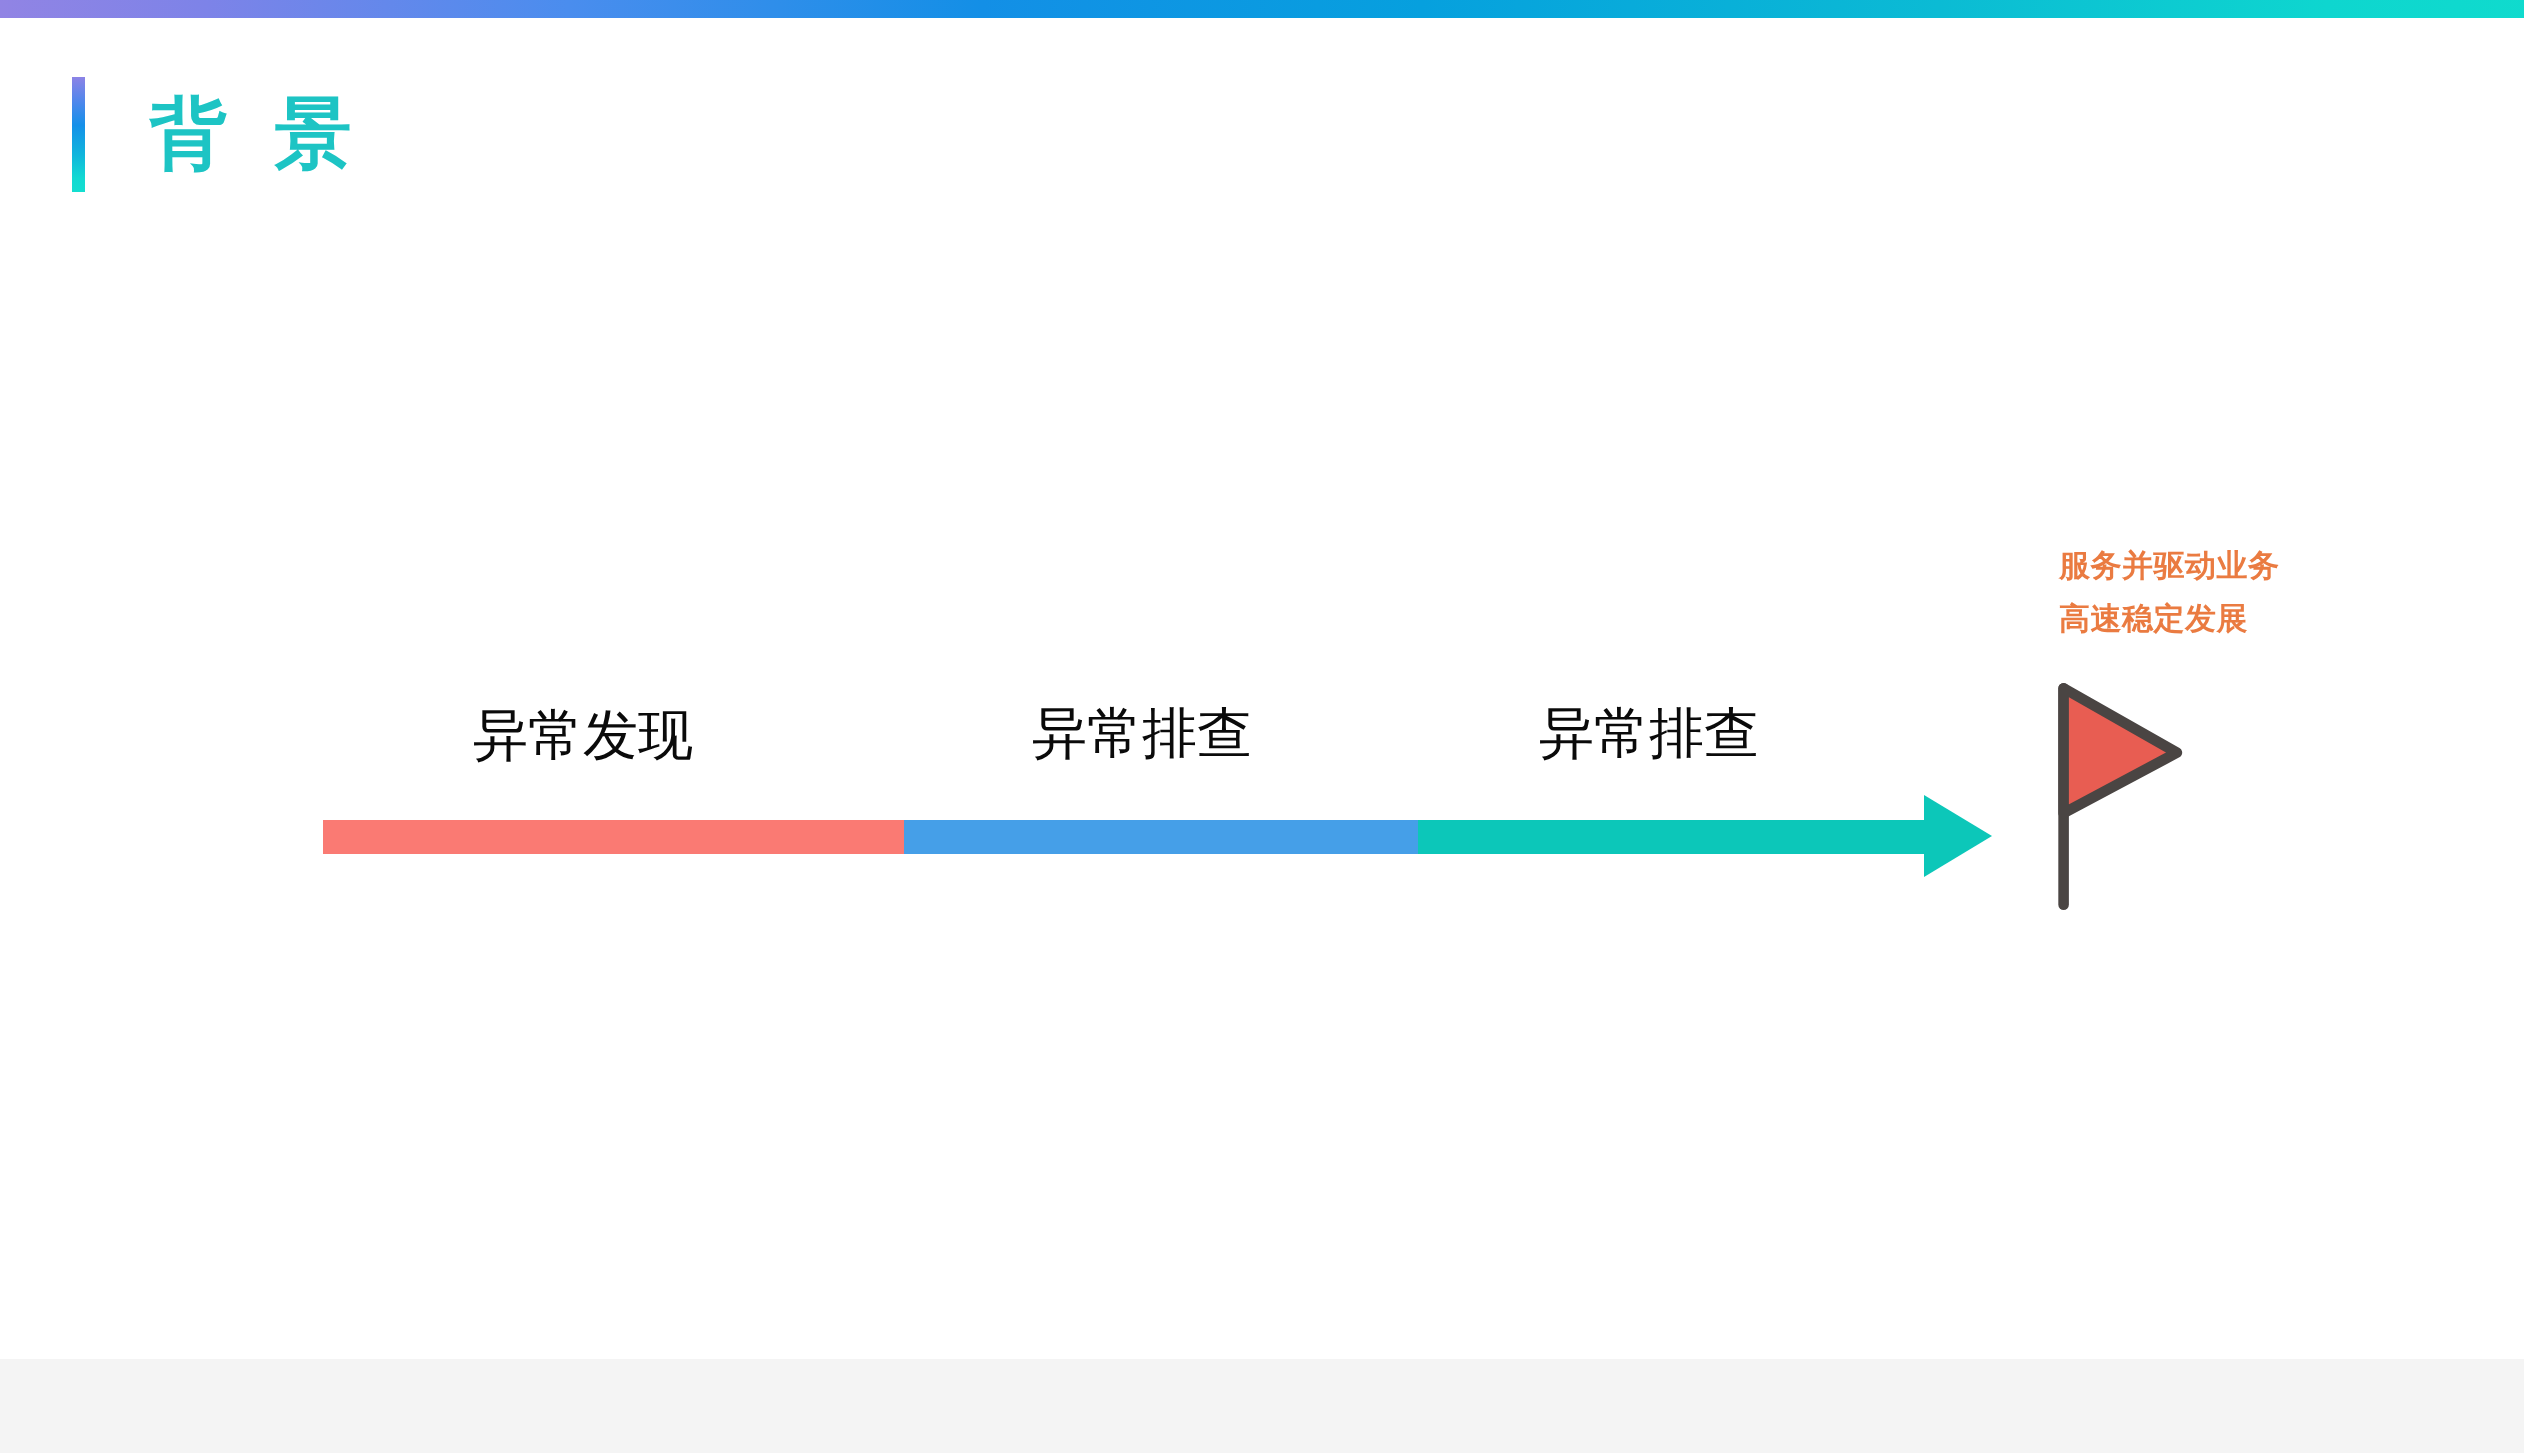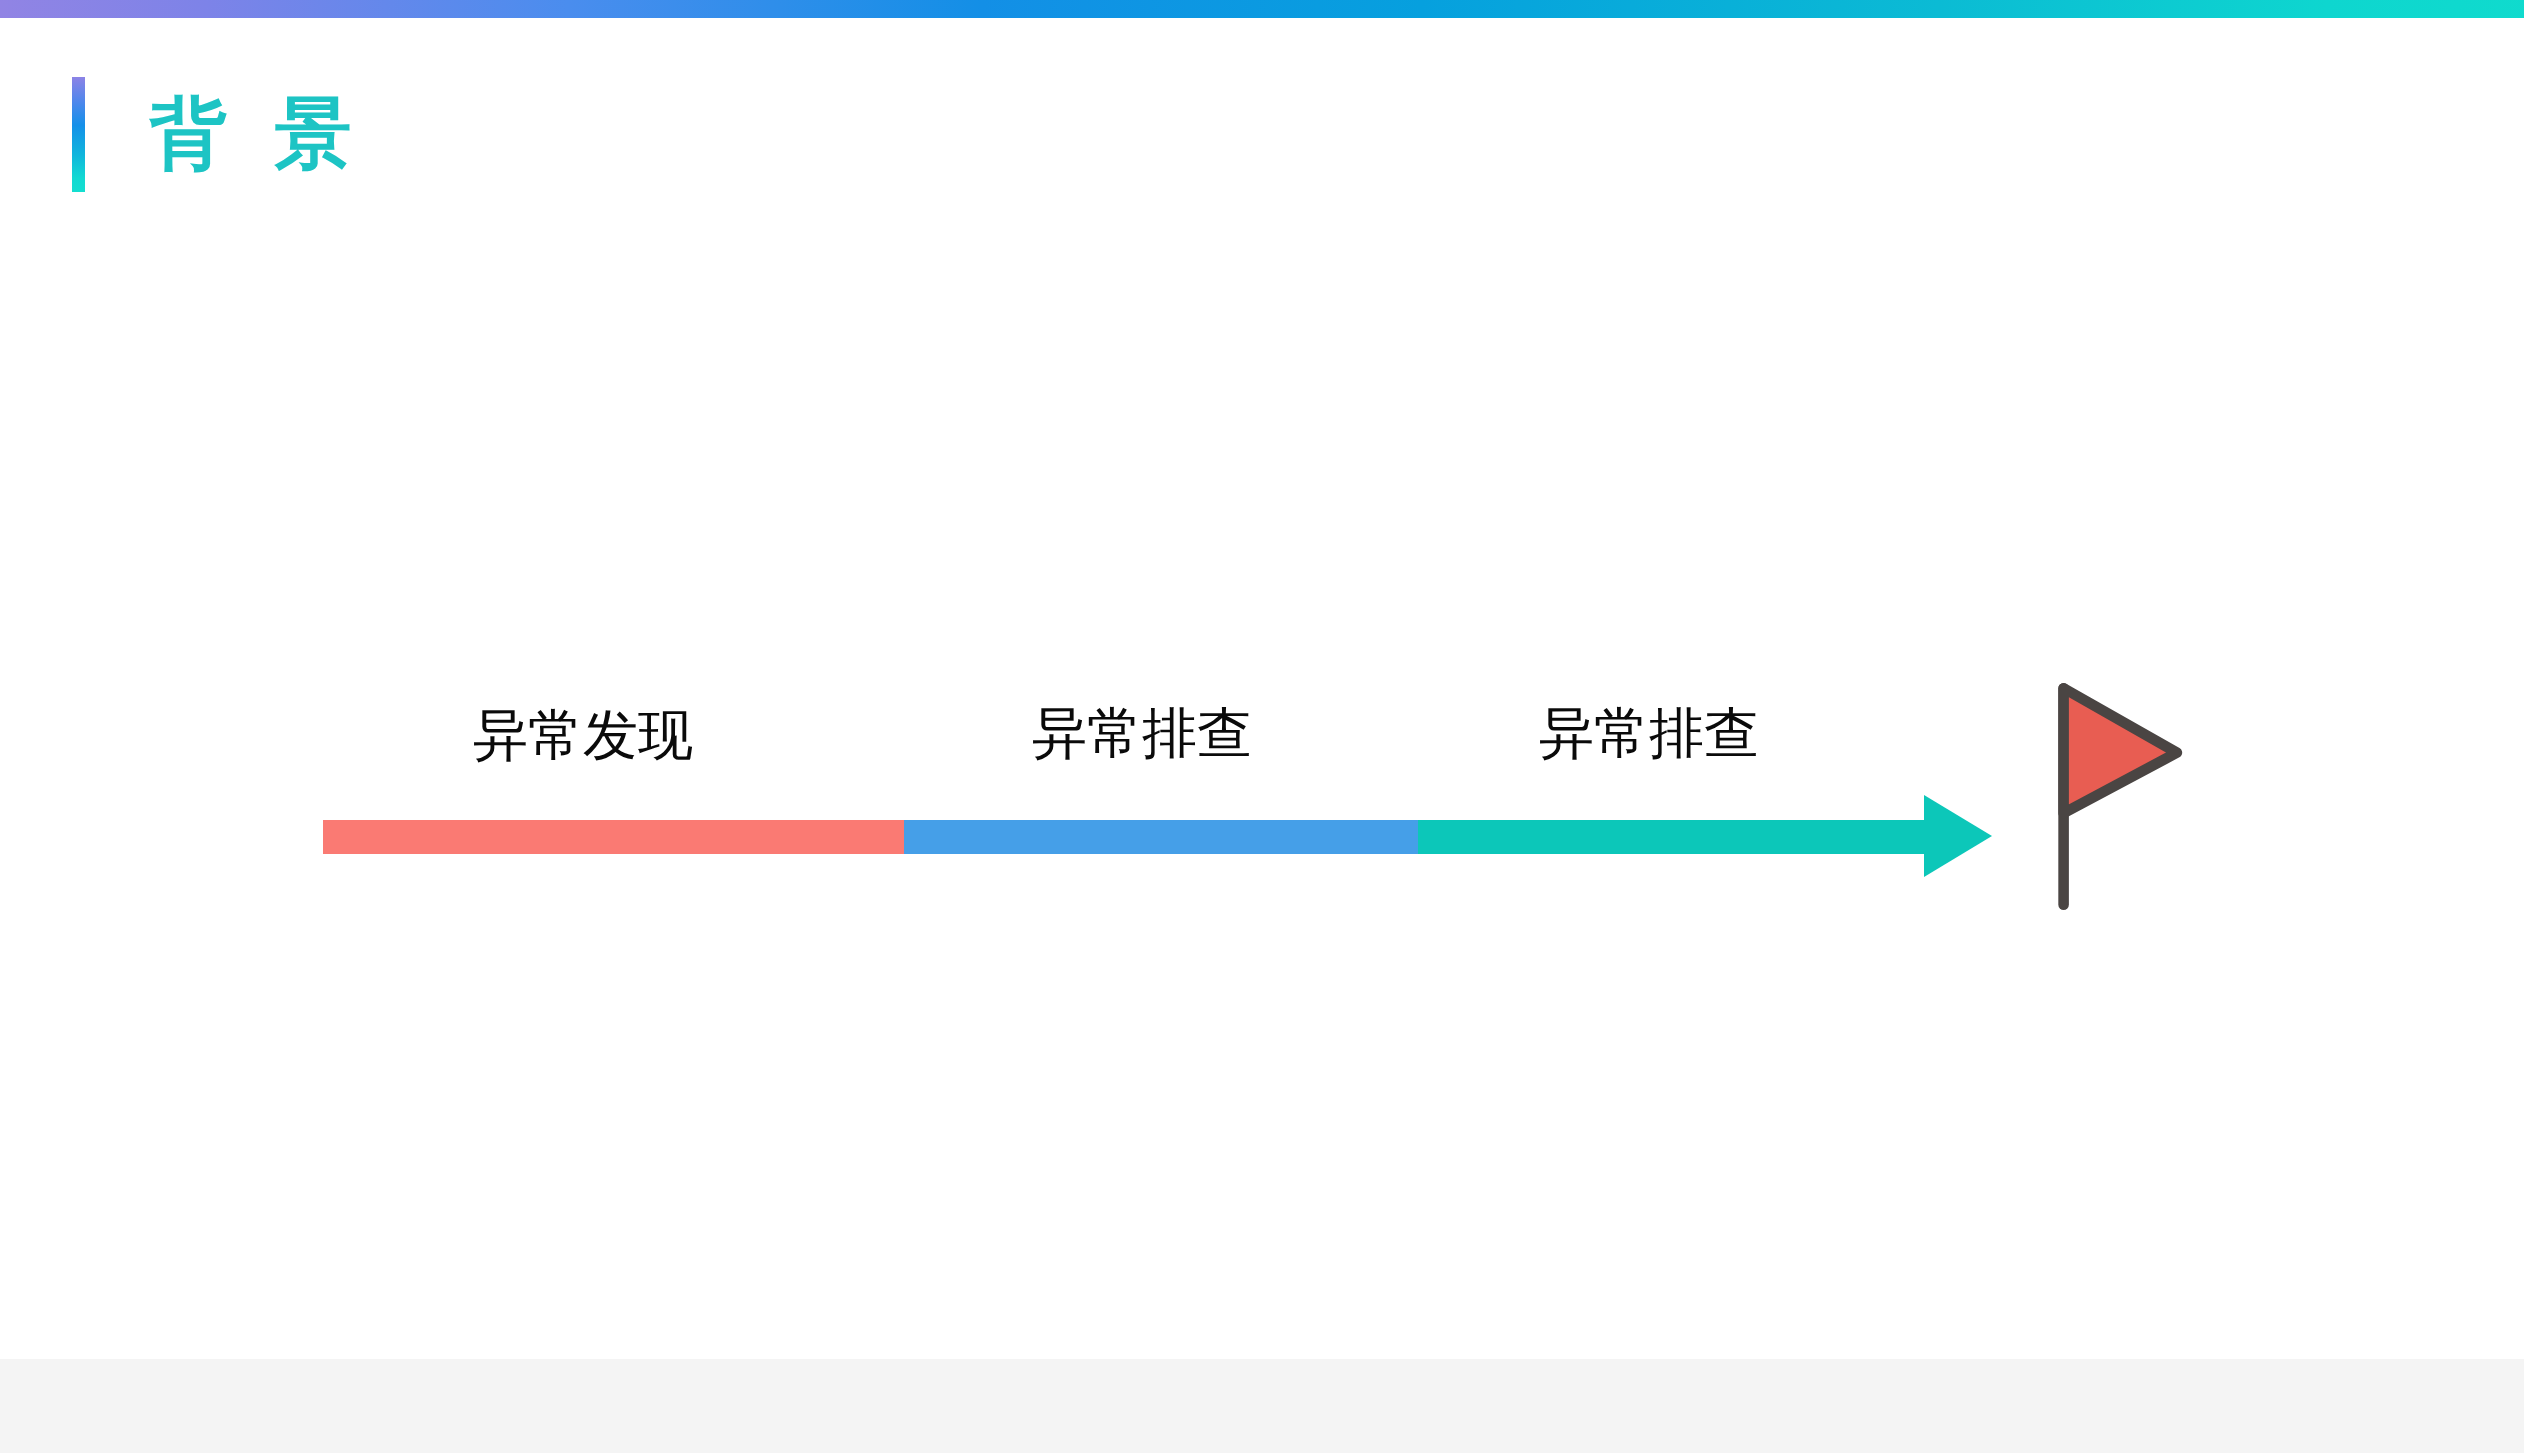--- a/index.html
+++ b/index.html
@@ -160,20 +160,24 @@
     <div class="bar-segment" id="bar-seg-0" style="background: rgb(250, 122, 115);"></div>
     <div class="bar-segment" id="bar-seg-1" style="background: rgb(69, 159, 232);"></div>
     <div class="bar-segment" id="bar-seg-2" style="background: rgb(12, 199, 185);"></div>
     <div id="bar-arrowhead" style="border-left-color: rgb(12, 199, 185);"></div>
 
     <svg id="flag" viewBox="0 0 280 470">
       <path d="M27 22 L27 452" fill="none" stroke="#4A4543" stroke-width="21" stroke-linecap="round"></path>
       <path d="M27 22 L252 150 L27 270 Z" fill="#E85D52" stroke="#4A4543" stroke-width="21" stroke-linejoin="round" stroke-linecap="round"></path>
     </svg>
 
+    <div id="callout" style="color: rgb(234, 123, 65);">
+      <div>服务并驱动业务</div>
+      <div>高速稳定发展</div>
+    </div>
   </div>
 
   <div id="footer" style="background: rgb(244, 244, 244);">
 
     
 
     
 
     
   </div>

